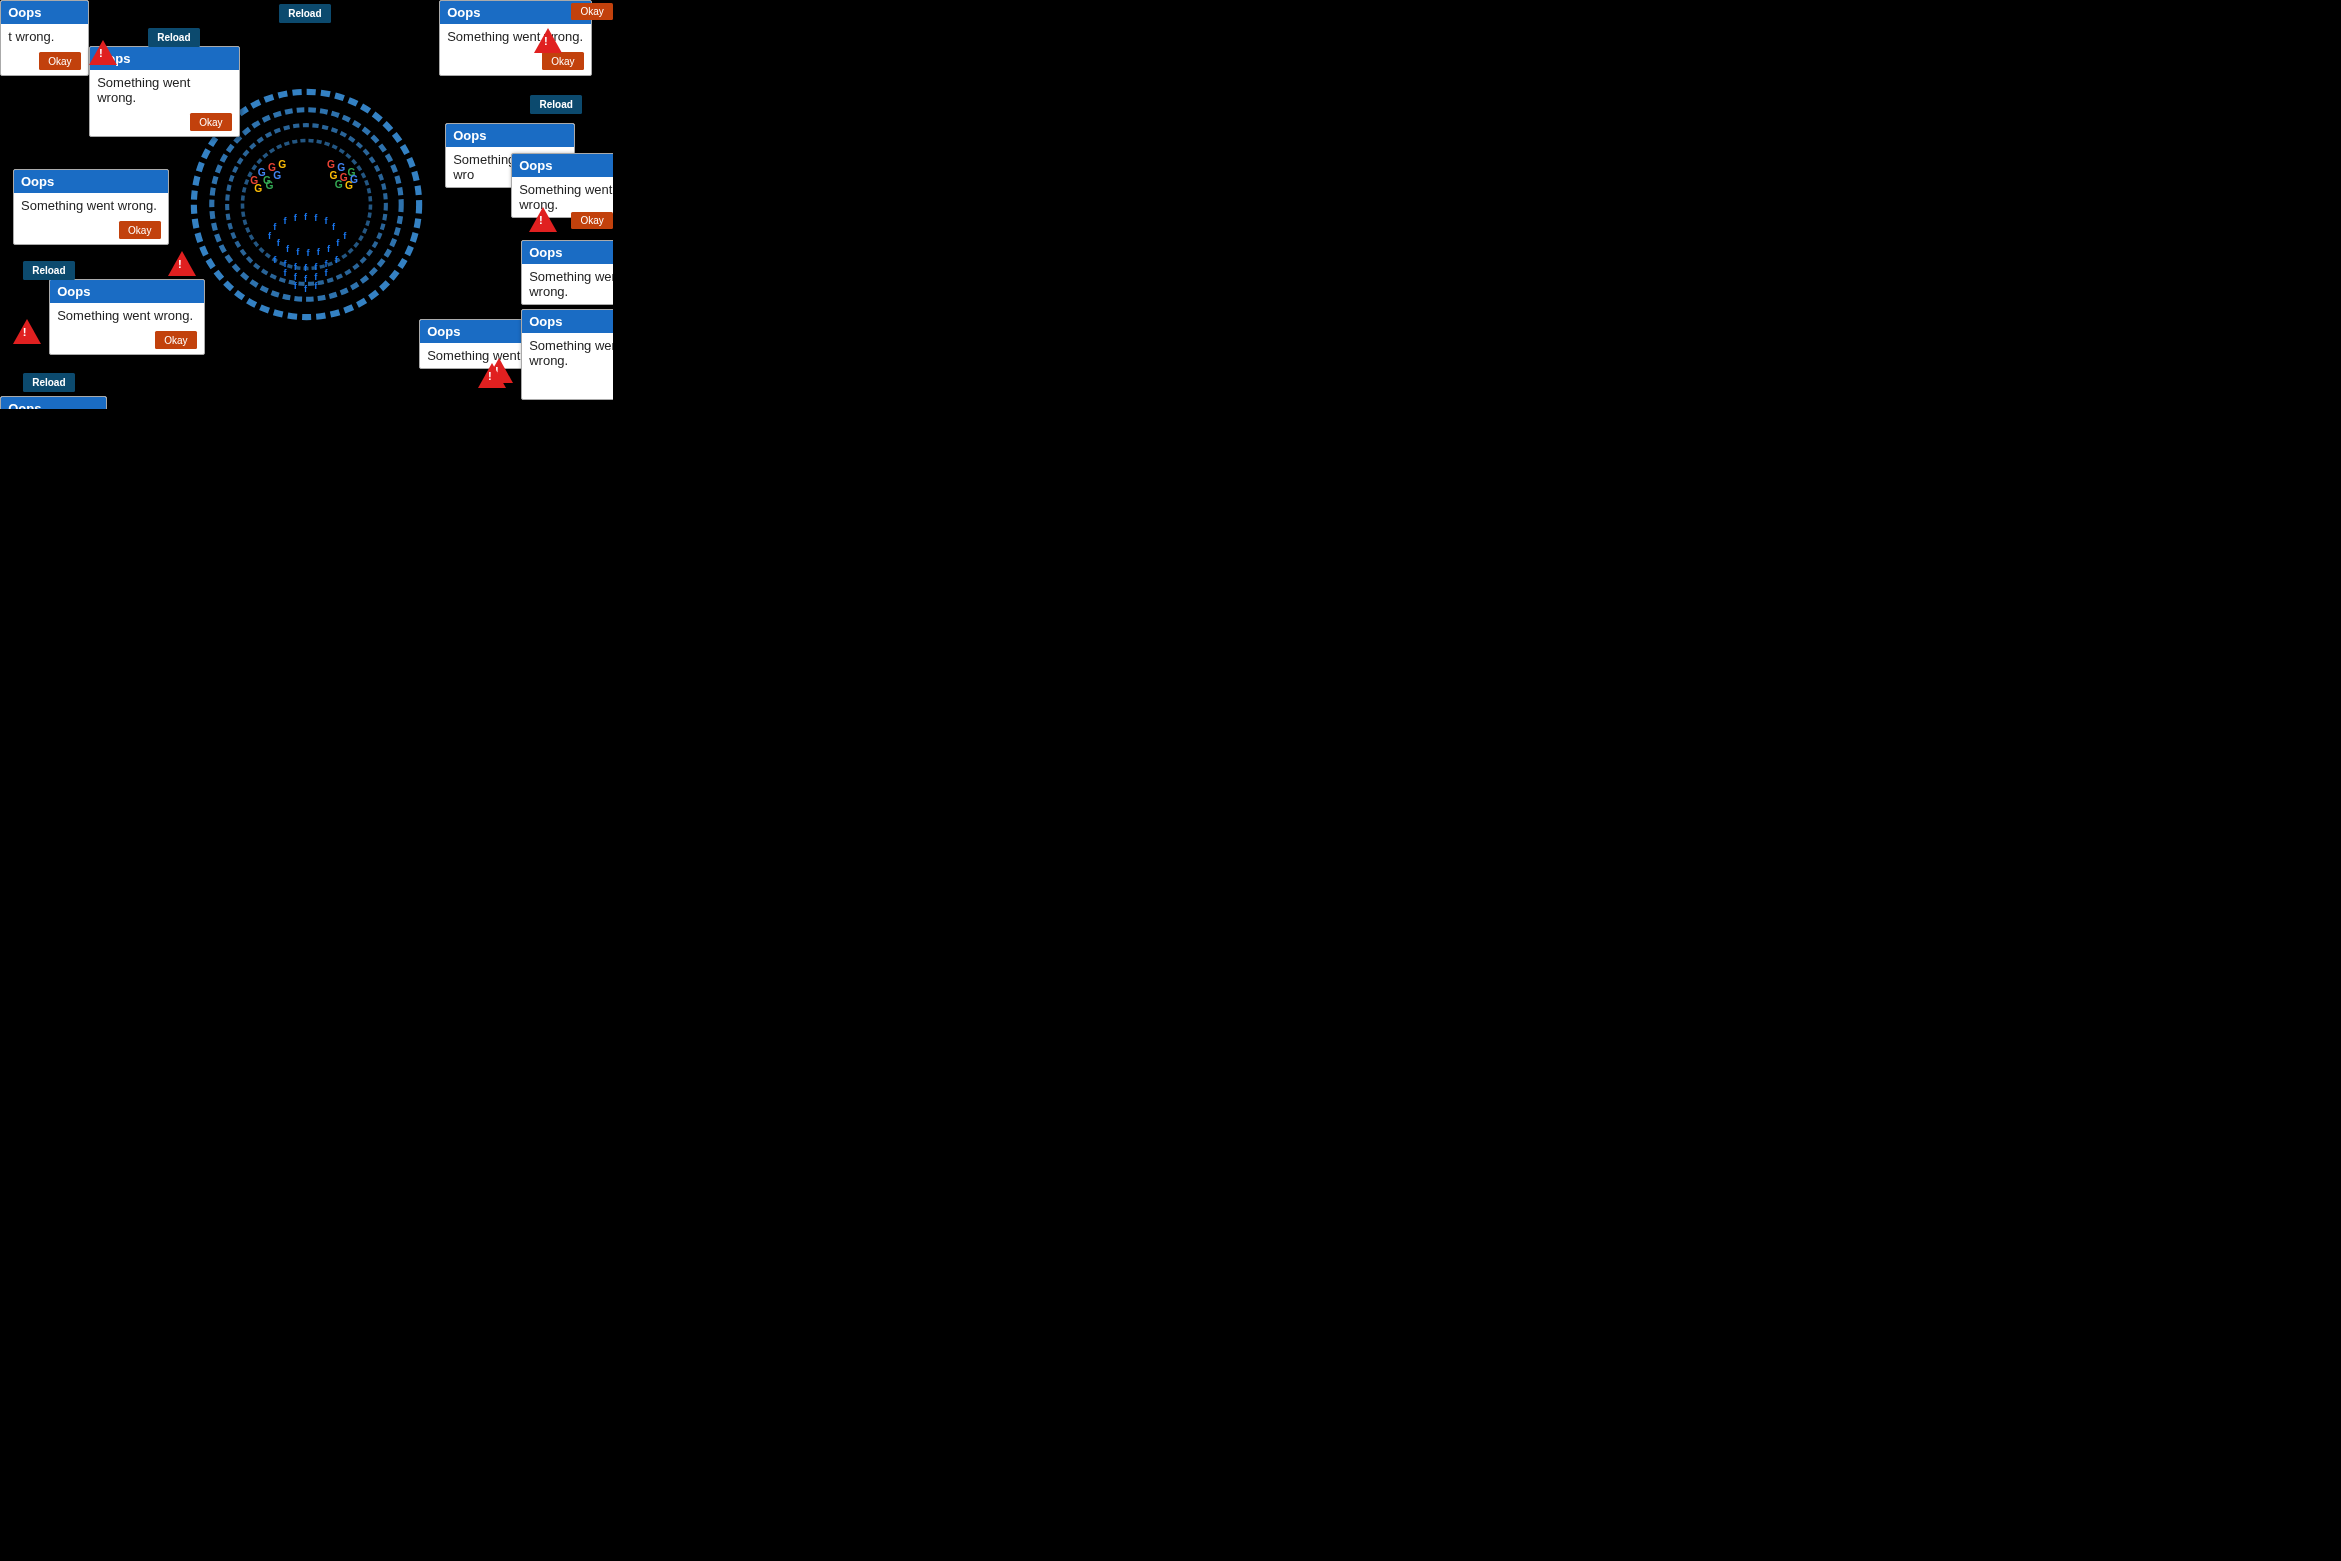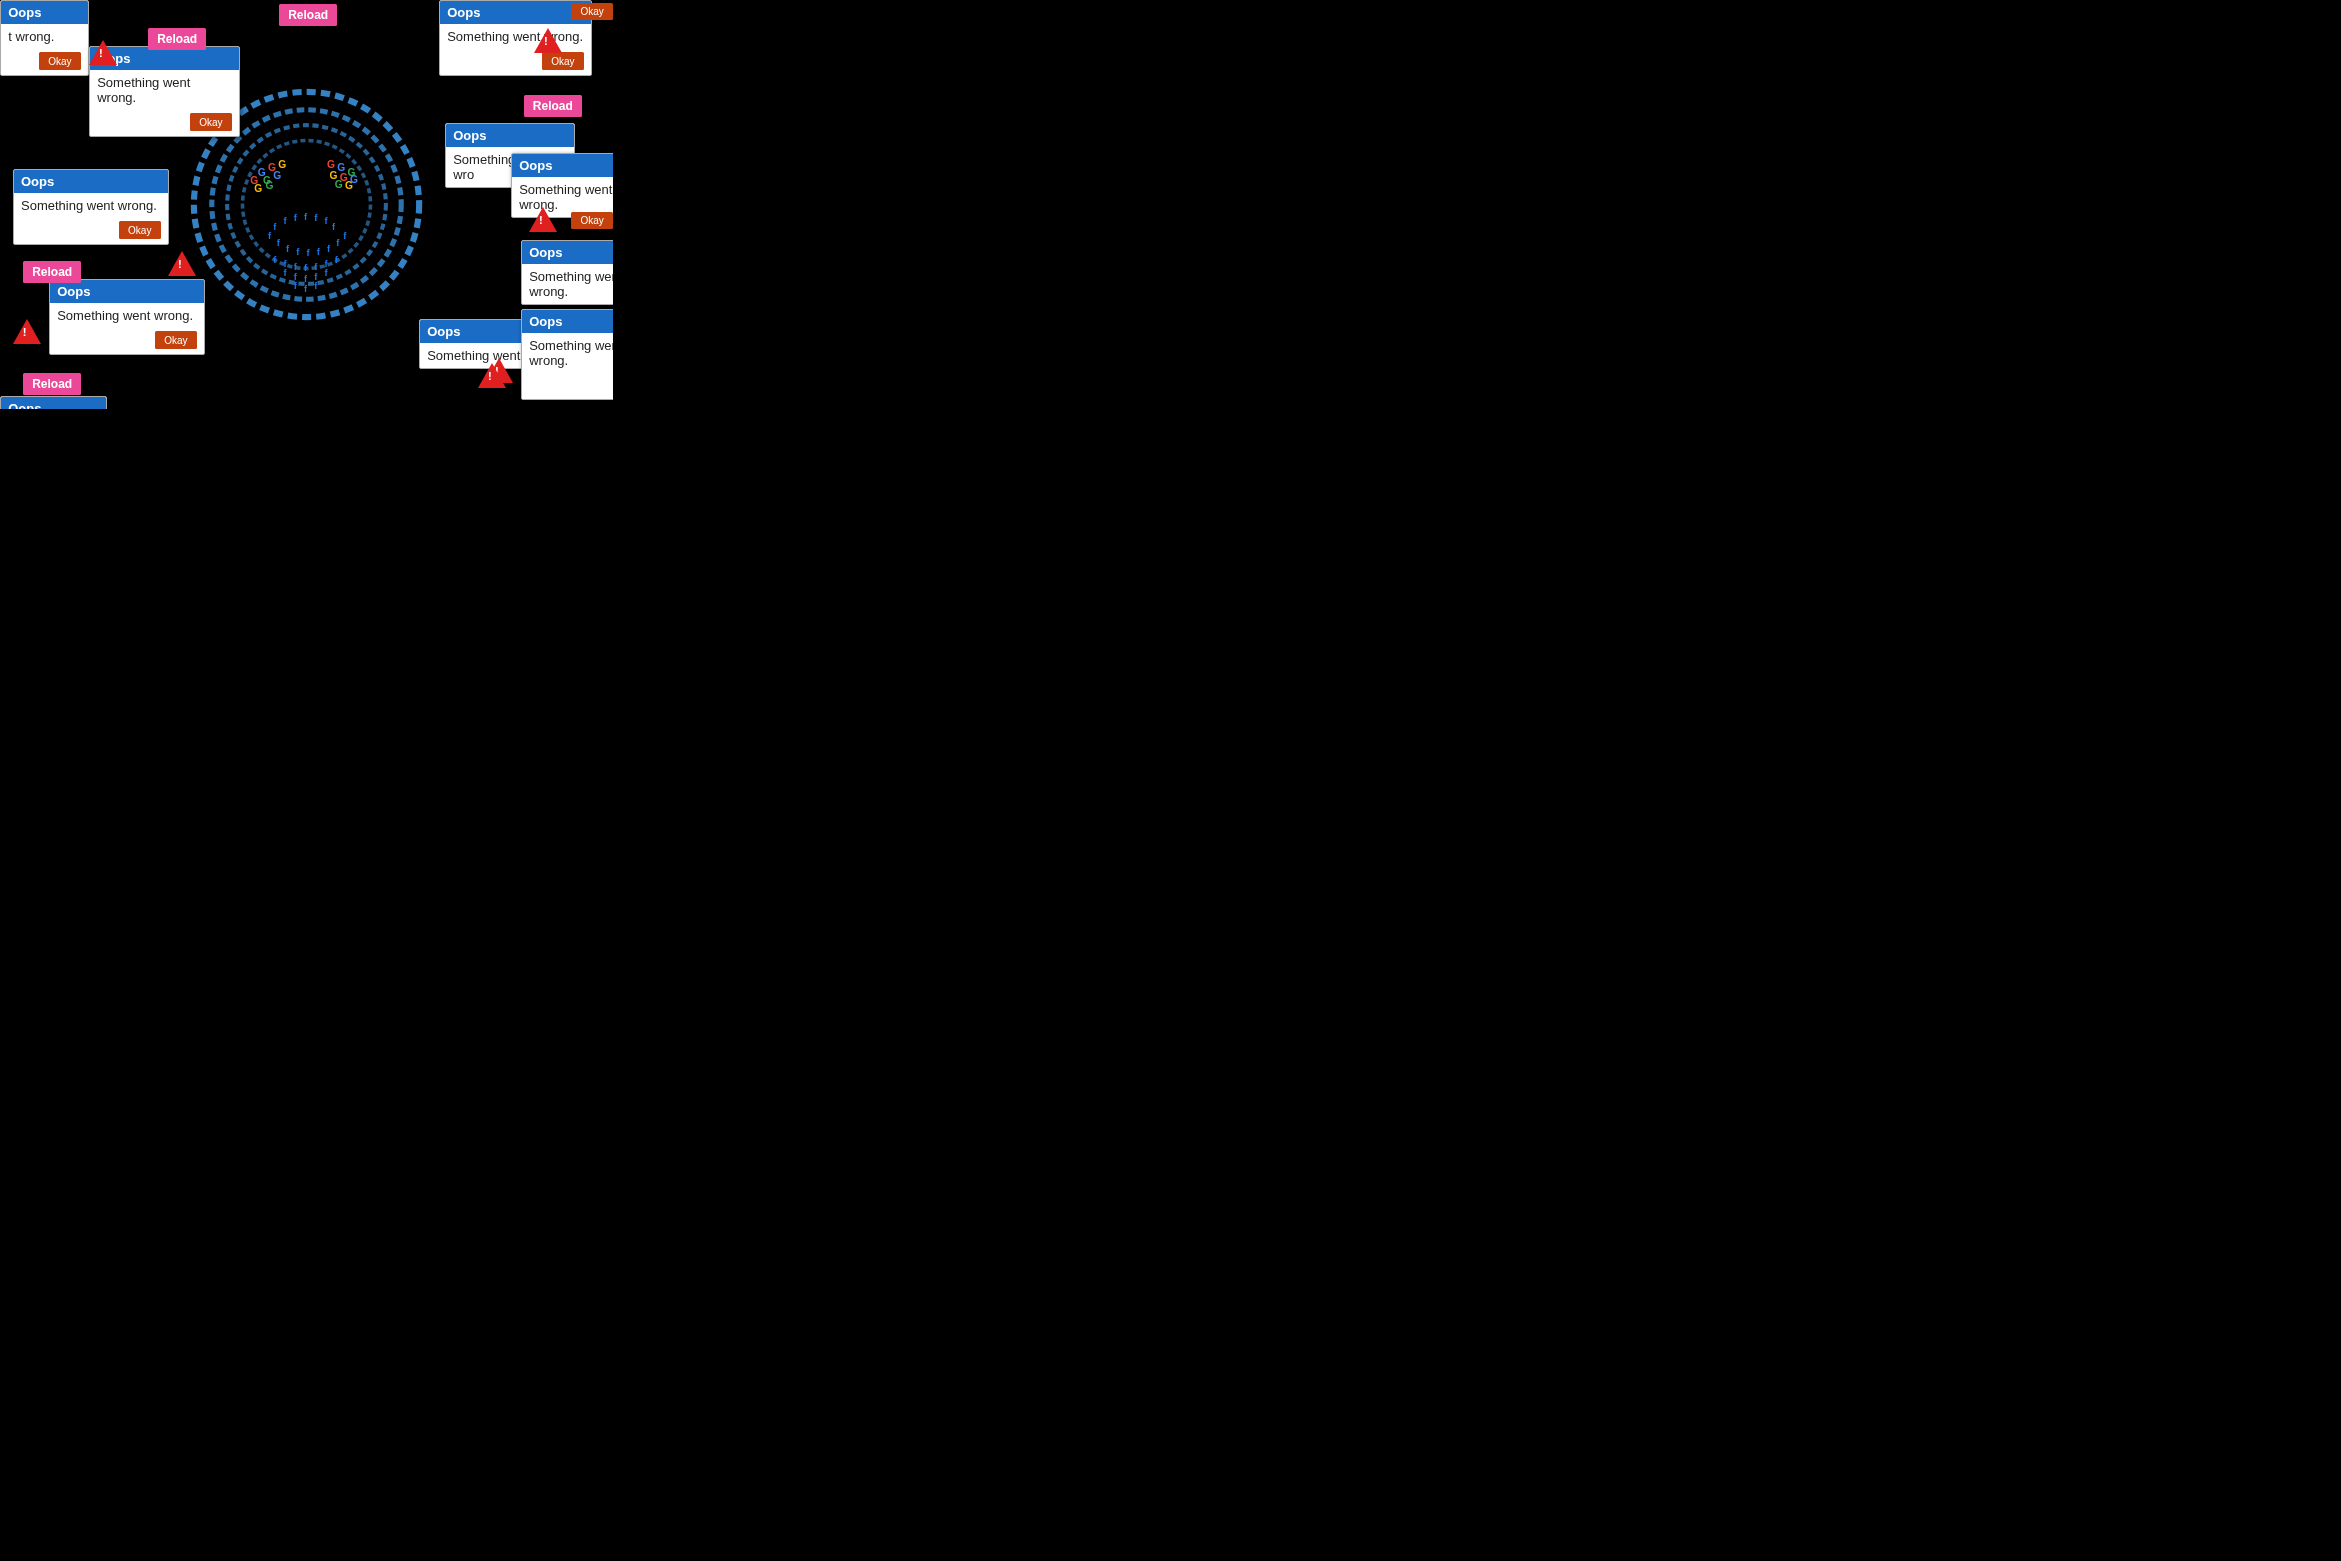--- a/index.html
+++ b/index.html
@@ -42,26 +42,26 @@
       background: #c2410c;
       color: #fff;
       border: none;
       border-radius: 1.5px;
       padding: 3.1px 9.2px;
       font-size: 10px;
       cursor: pointer;
     }
     .btn-reload {
       position: absolute;
-      background: #ec4899;
+      background: #0c4a6e;
       color: #fff;
       border: none;
       border-radius: 1.5px;
       padding: 4.1px 9.2px;
-      font-size: 12px;
+      font-size: 10px;
       font-weight: bold;
       cursor: pointer;
     }
     .warning-triangle {
       position: absolute;
       width: 0;
       height: 0;
       border-left: 14.3px solid transparent;
       border-right: 14.3px solid transparent;
       border-bottom: 25.6px solid #e02020;

